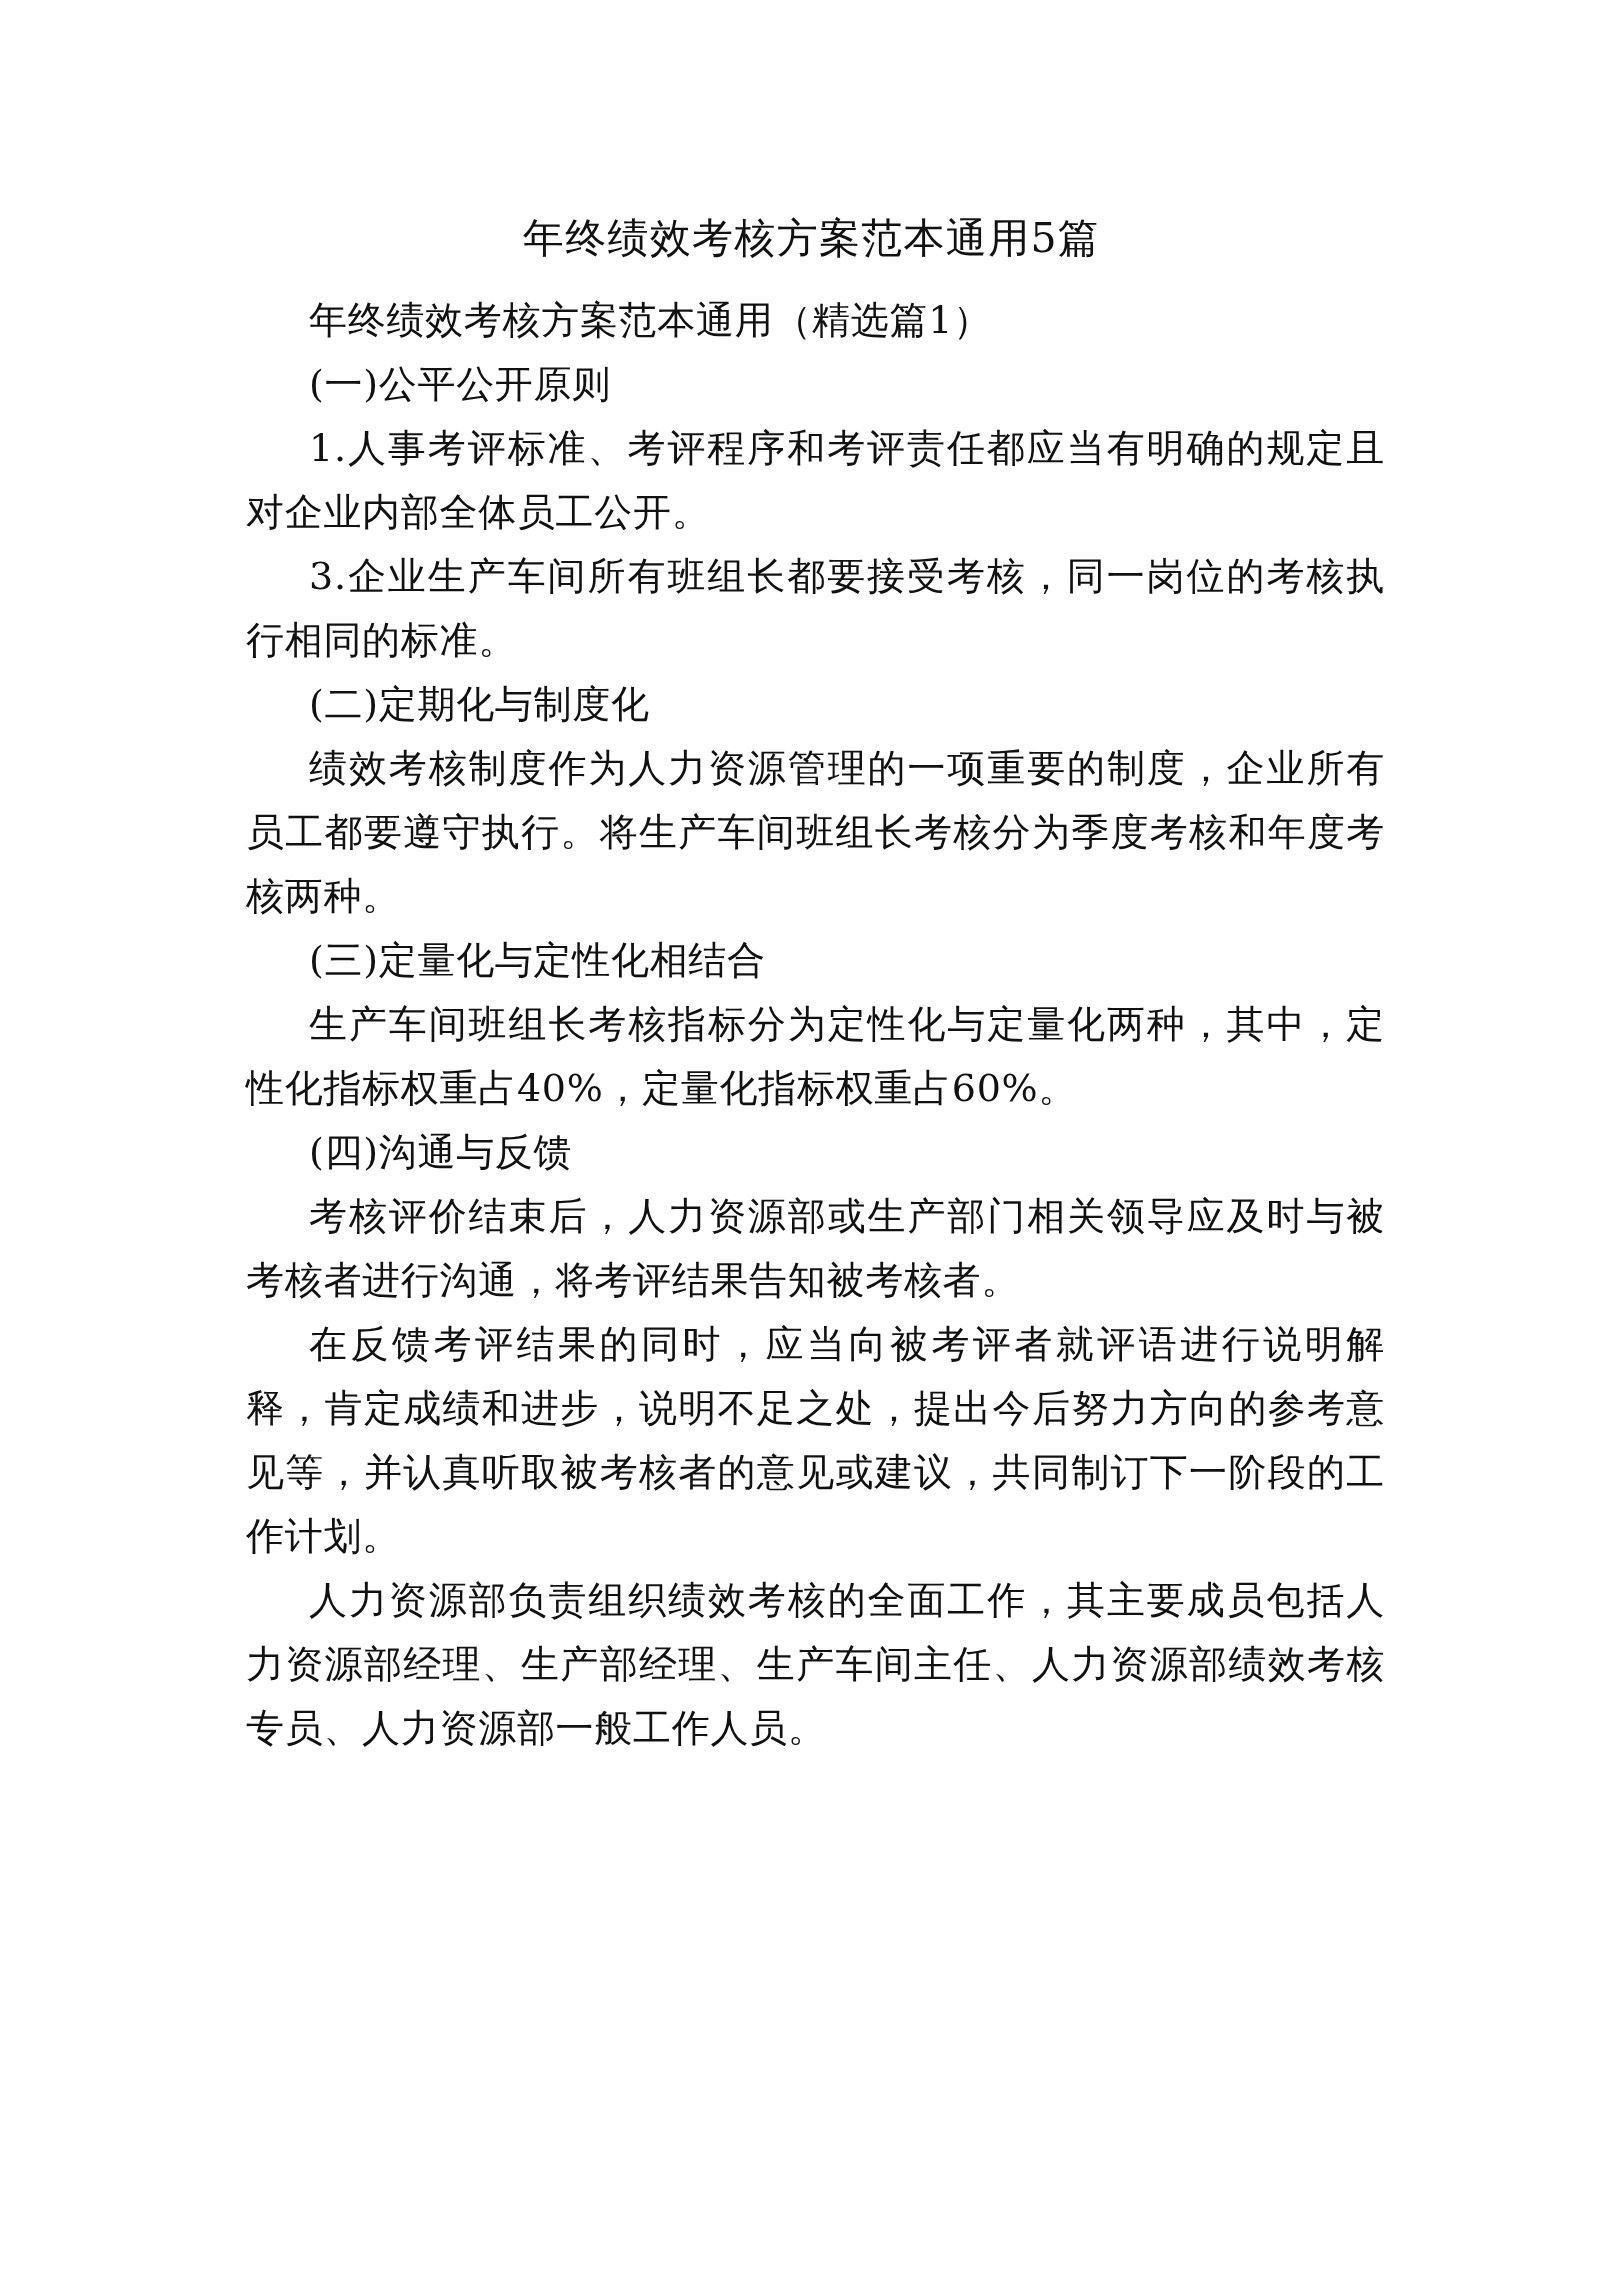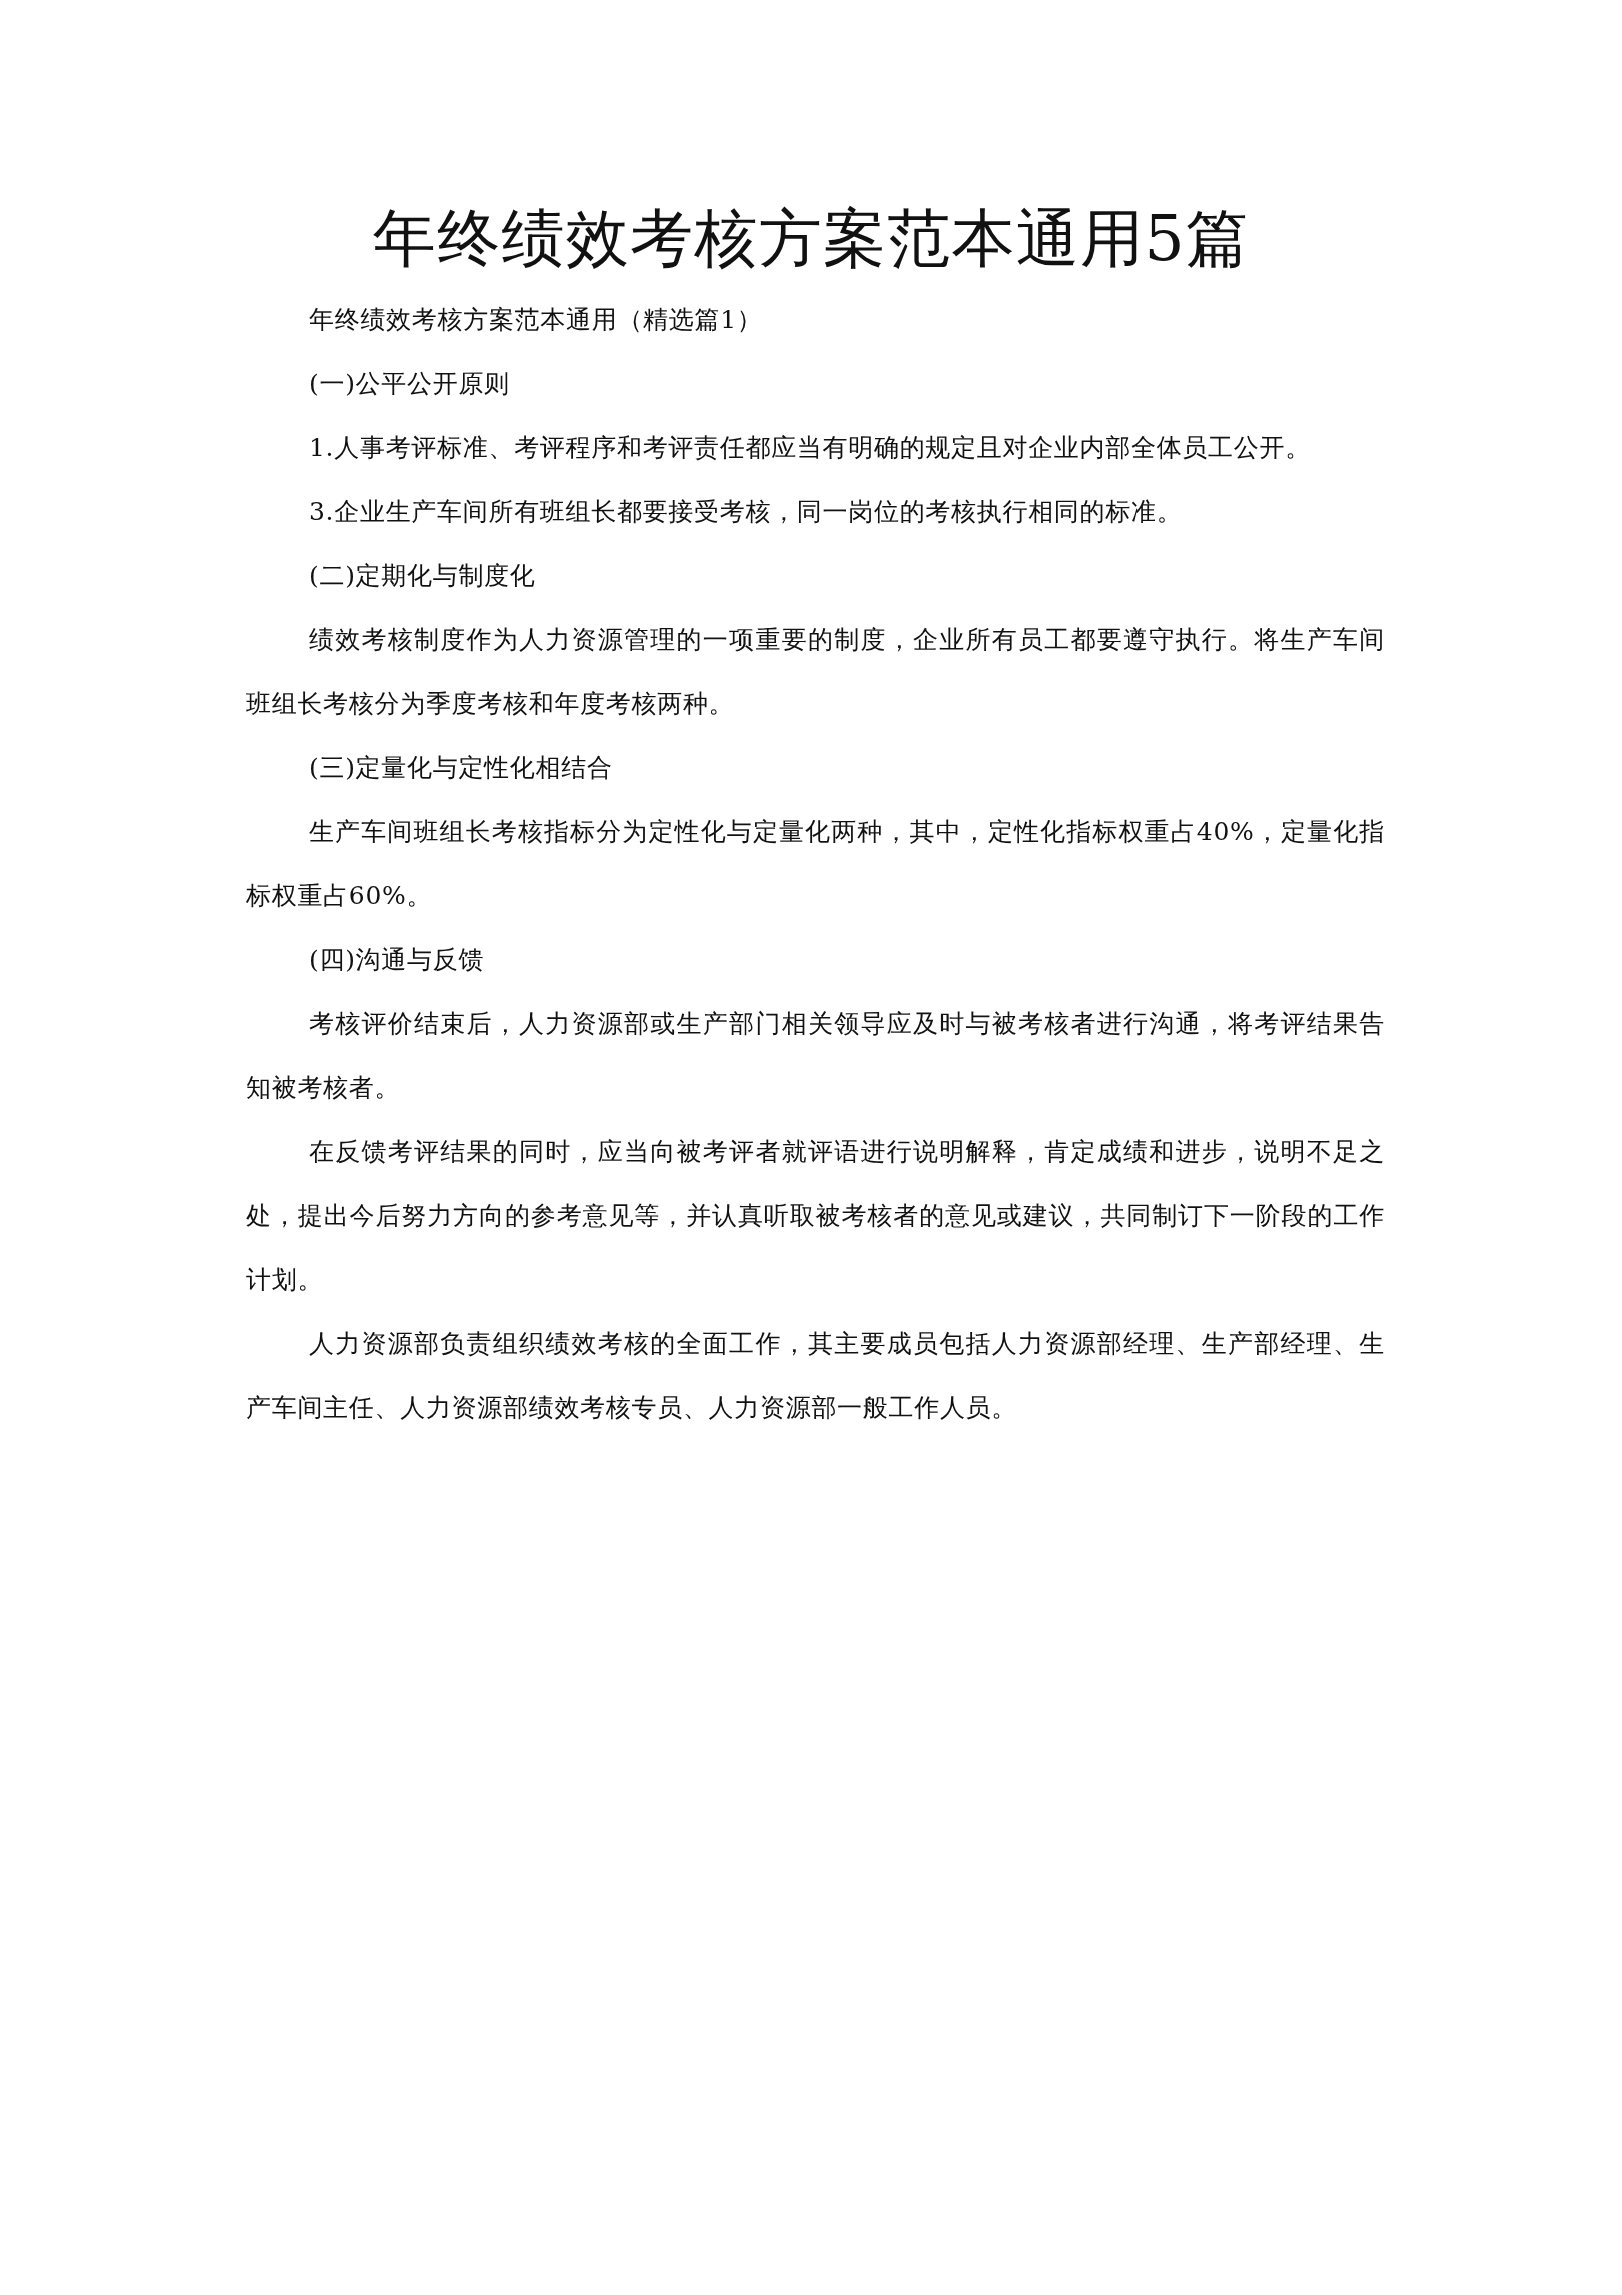--- a/index.html
+++ b/index.html
@@ -22,34 +22,34 @@
       width: 1623px;
       height: 2295px;
       background: #ffffff;
     }
     .doc-title {
       position: absolute;
       left: 0;
       width: 1623px;
       top: 196px;
       text-align: center;
-      font-size: 63px;
+      font-size: 41px;
       line-height: 85px;
       letter-spacing: 1.3px;
       font-weight: normal;
       margin: 0;
     }
     .content {
       position: absolute;
       left: 246px;
       top: 288px;
       width: 1139px;
     }
     .para {
-      font-size: 25px;
+      font-size: 38px;
       line-height: 64px;
       margin: 0;
       text-indent: 63px;
       text-align: justify;
       letter-spacing: 0.7px;
     }
   </style>
 </head>
 <body>
 

